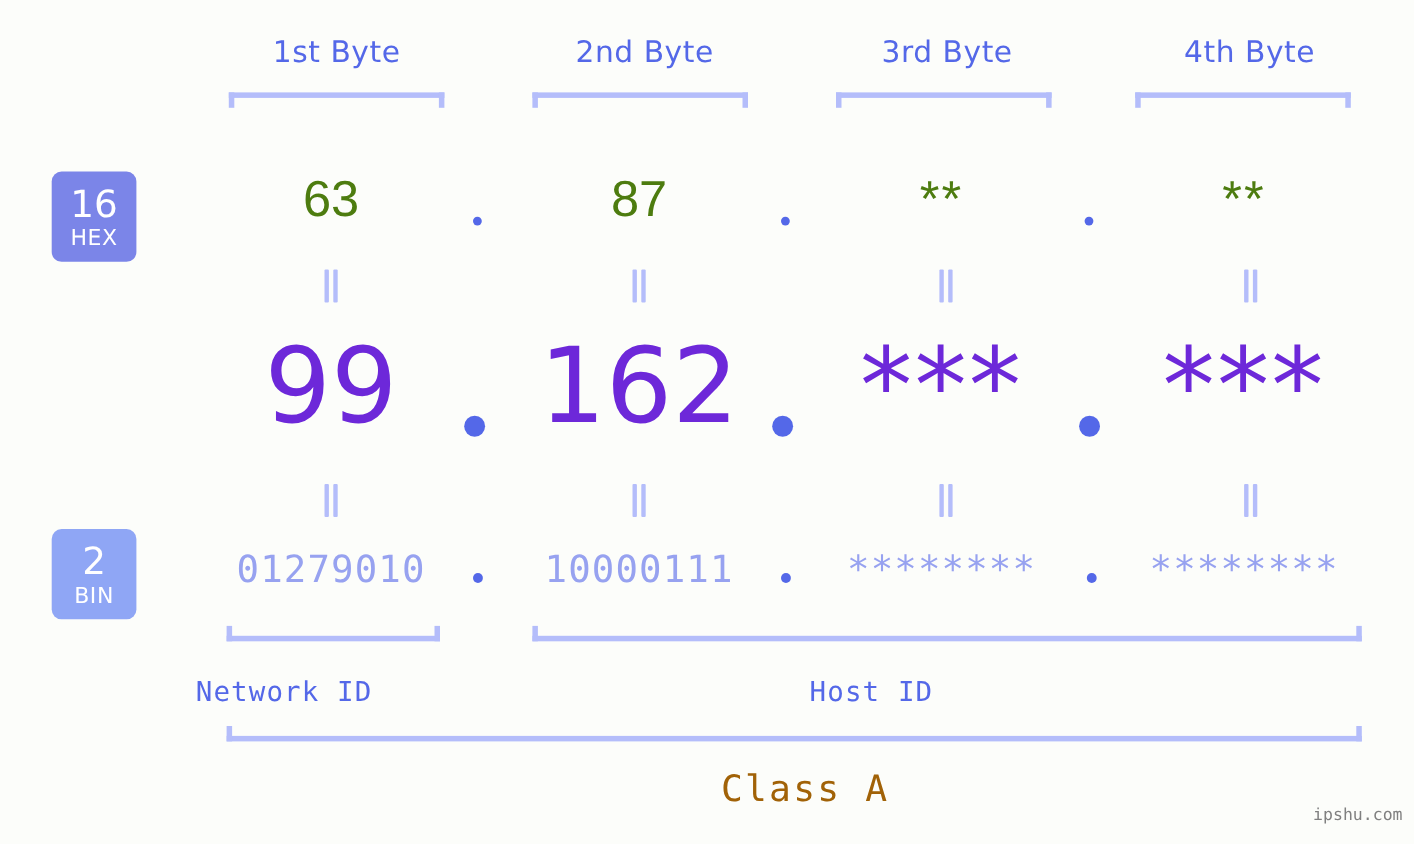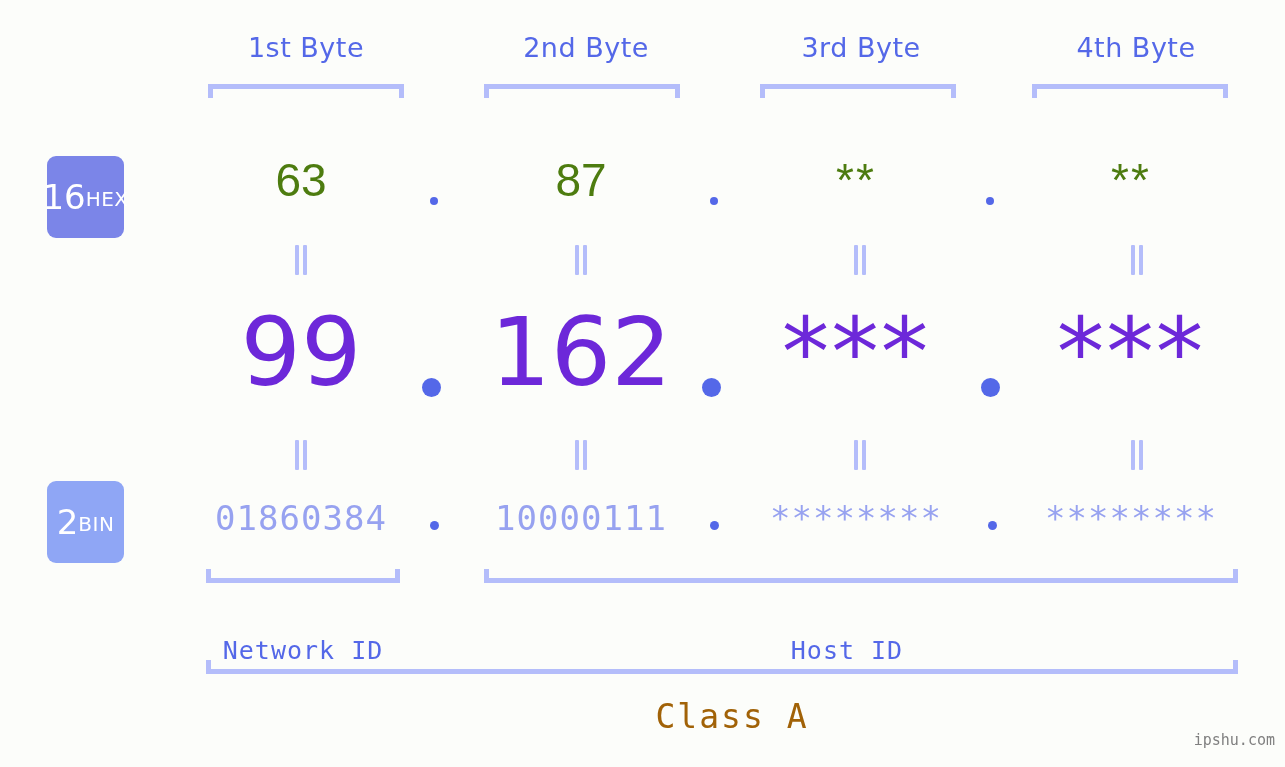--- a/index.html
+++ b/index.html
@@ -56,21 +56,21 @@
 
   
   .badge {
     position: absolute;
     left: 47px;
     width: 77px;
     height: 82px;
     border-radius: 9px;
     color: #ffffff;
     display: flex;
-    flex-direction: row;
+    flex-direction: column;
     align-items: center;
     justify-content: center;
     line-height: 1;
   }
   .badge .num {
     font-size: 34px;
     font-family: "DejaVu Sans", sans-serif;
     font-weight: 400;
     letter-spacing: 0px;
   }
@@ -133,27 +133,26 @@
     height: 30px;
     background: #b4bdfa;
     border-radius: 1px;
   }
   .eq span.b1 { left: 2px; }
   .eq span.b2 { left: 10px; }
 
   
   .section-label {
     position: absolute;
-    text-align: center;
+    text-align: left;
     font-family: "DejaVu Sans Mono", monospace;
     font-size: 25px;
     color: #5468e8;
     white-space: nowrap;
     letter-spacing: 1px;
-    margin-top: 22px;
   }
   .class-label {
     position: absolute;
     text-align: center;
     font-family: "DejaVu Sans Mono", monospace;
     font-size: 33px;
     color: #a16207;
     white-space: nowrap;
     letter-spacing: 2px;
   }
@@ -245,21 +244,21 @@
   <div class="eq" style="left:852px; top:440px;">
     <span class="b1"></span>
       <span class="b2"></span>
   </div>
   <div class="eq" style="left:1129px; top:440px;">
     <span class="b1"></span>
       <span class="b2"></span>
   </div>
 
   <div class="row-bin">
-    <div class="cell" style="left:176px; top:501px; width:250px;">01860384</div>
+    <div class="cell" style="left:176px; top:501px; width:250px;">01279010</div>
     <div class="cell" style="left:456px; top:501px; width:250px;">10000111</div>
     <div class="cell stars" style="left:731px; top:501px; width:250px;">********</div>
     <div class="cell stars" style="left:1006px; top:501px; width:250px;">********</div>
 
     <div class="dot dot-bin" style="left:430px; top:521px;"></div>
     <div class="dot dot-bin" style="left:710px; top:521px;"></div>
     <div class="dot dot-bin" style="left:988px; top:521px;"></div>
   </div>
 
   <div class="bracket-up" style="left:206px; top:569px; width:194px;"></div>

